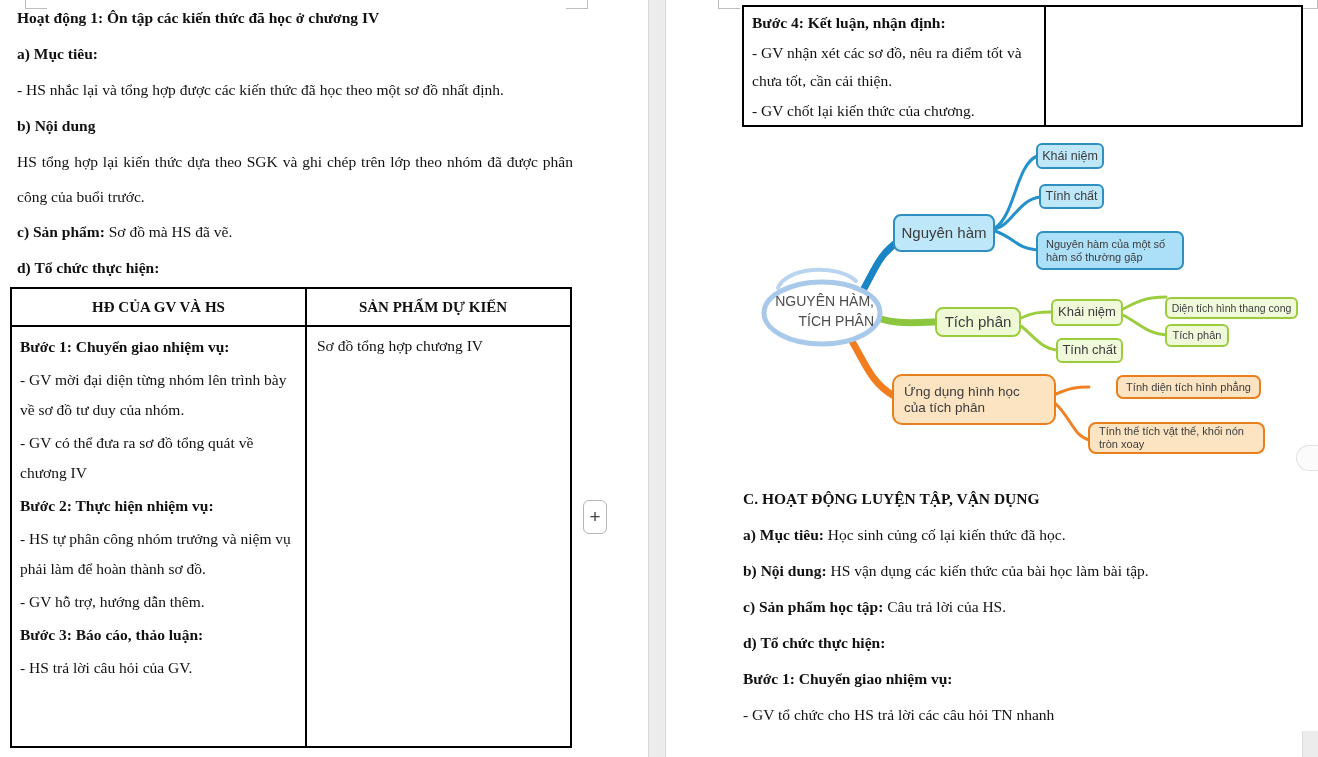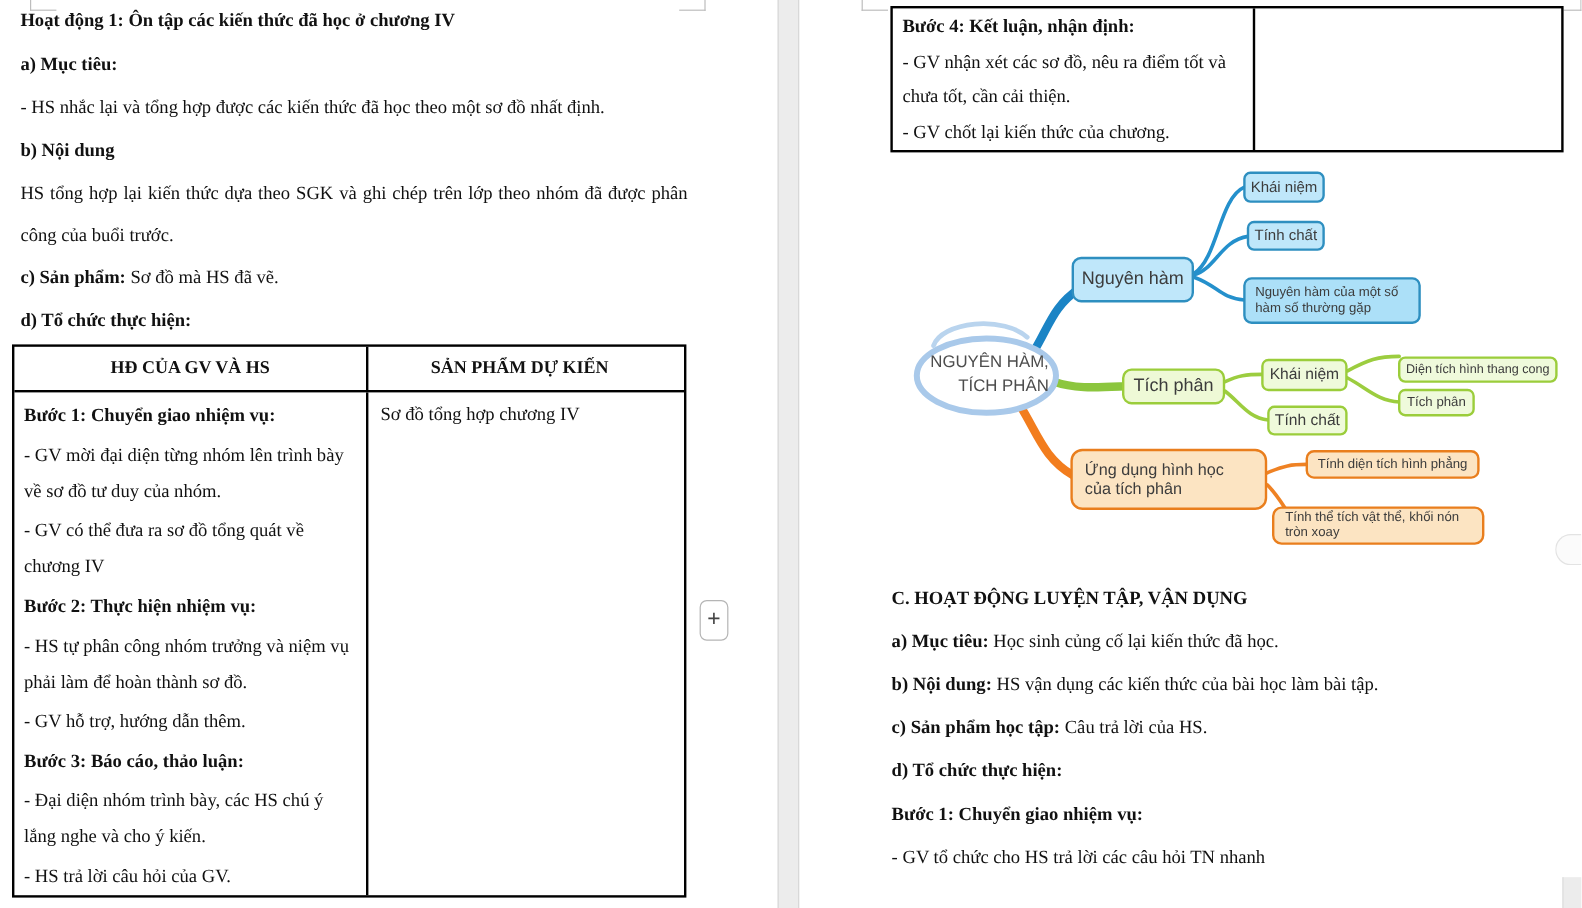--- a/index.html
+++ b/index.html
@@ -96,21 +96,20 @@
     </div>
     <div class="bodyrow">
       <div class="c1">
         <p class="b">Bước 1: Chuyển giao nhiệm vụ:</p>
         <p>- GV mời đại diện từng nhóm lên trình bày về sơ đồ tư duy của nhóm.</p>
         <p>- GV có thể đưa ra sơ đồ tổng quát về chương IV</p>
         <p class="b">Bước 2: Thực hiện nhiệm vụ:</p>
         <p>- HS tự phân công nhóm trưởng và niệm vụ phải làm để hoàn thành sơ đồ.</p>
         <p>- GV hỗ trợ, hướng dẫn thêm.</p>
         <p class="b">Bước 3: Báo cáo, thảo luận:</p>
-        <p>- Đại diện nhóm trình bày, các HS chú ý lắng nghe và cho ý kiến.</p>
         <p>- HS trả lời câu hỏi của GV.</p>
       </div>
       <div class="c2">
         <p>Sơ đồ tổng hợp chương IV</p>
       </div>
     </div>
   </div>
 
   <div class="gutter"></div>
 
@@ -160,22 +159,22 @@
   <div class="mm-node mm-blue" style="left:1039px; top:184px; width:65px; height:25px; font-size:12.5px; border-radius:6px;">Tính chất</div>
   <div class="mm-node mm-blue2" style="left:1036px; top:231px; width:148px; height:39px; font-size:11px; border-radius:7px; text-align:left; justify-content:flex-start; padding:2px 8px;">Nguyên hàm của một số hàm số thường gặp</div>
 
   <div class="mm-node mm-green" style="left:935px; top:307px; width:86px; height:30px; font-size:15px; background:#eef9d6;">Tích phân</div>
   <div class="mm-node mm-green" style="left:1051px; top:299px; width:72px; height:27px; font-size:13px; border-radius:6px;">Khái niệm</div>
   <div class="mm-node mm-green" style="left:1056px; top:338px; width:67px; height:25px; font-size:13px; border-radius:6px;">Tính chất</div>
   <div class="mm-node mm-green" style="left:1165px; top:286px; width:133px; height:22px; font-size:10.5px; border-radius:6px;margin-top:11px;">Diện tích hình thang cong</div>
   <div class="mm-node mm-green" style="left:1165px; top:324px; width:64px; height:23px; font-size:11px; border-radius:6px;">Tích phân</div>
 
   <div class="mm-node mm-orange" style="left:892px; top:374px; width:164px; height:51px; font-size:13.5px; border-radius:10px; text-align:left; justify-content:flex-start; padding:4px 10px;">Ứng dụng hình học của tích phân</div>
-  <div class="mm-node mm-orange" style="left:1088px; top:375px; width:145px; height:24px; font-size:11px; border-radius:7px;">Tính diện tích hình phẳng</div>
-  <div class="mm-node mm-orange" style="left:1060px; top:422px; width:177px; height:29px; font-size:11px; border-radius:8px; text-align:left; justify-content:flex-start; padding:14px 9px;">Tính thể tích vật thể, khối nón tròn xoay</div>
+  <div class="mm-node mm-orange" style="left:1116px; top:375px; width:145px; height:24px; font-size:11px; border-radius:7px;">Tính diện tích hình phẳng</div>
+  <div class="mm-node mm-orange" style="left:1088px; top:422px; width:177px; height:29px; font-size:11px; border-radius:8px; text-align:left; justify-content:flex-start; padding:14px 9px;">Tính thể tích vật thể, khối nón tròn xoay</div>
 
   <div id="rt" class="textblock">
     <p class="b">C. HOẠT ĐỘNG LUYỆN TẬP, VẬN DỤNG</p>
     <p><span class="b">a) Mục tiêu:</span><span> Học sinh củng cố lại kiến thức đã học.</span></p>
     <p><span class="b">b) Nội dung:</span><span> HS vận dụng các kiến thức của bài học làm bài tập.</span></p>
     <p><span class="b">c) Sản phẩm học tập:</span><span> Câu trả lời của HS.</span></p>
     <p class="b">d) Tổ chức thực hiện:</p>
     <p class="b">Bước 1: Chuyển giao nhiệm vụ:</p>
     <p>- GV tổ chức cho HS trả lời các câu hỏi TN nhanh</p>
   </div>

